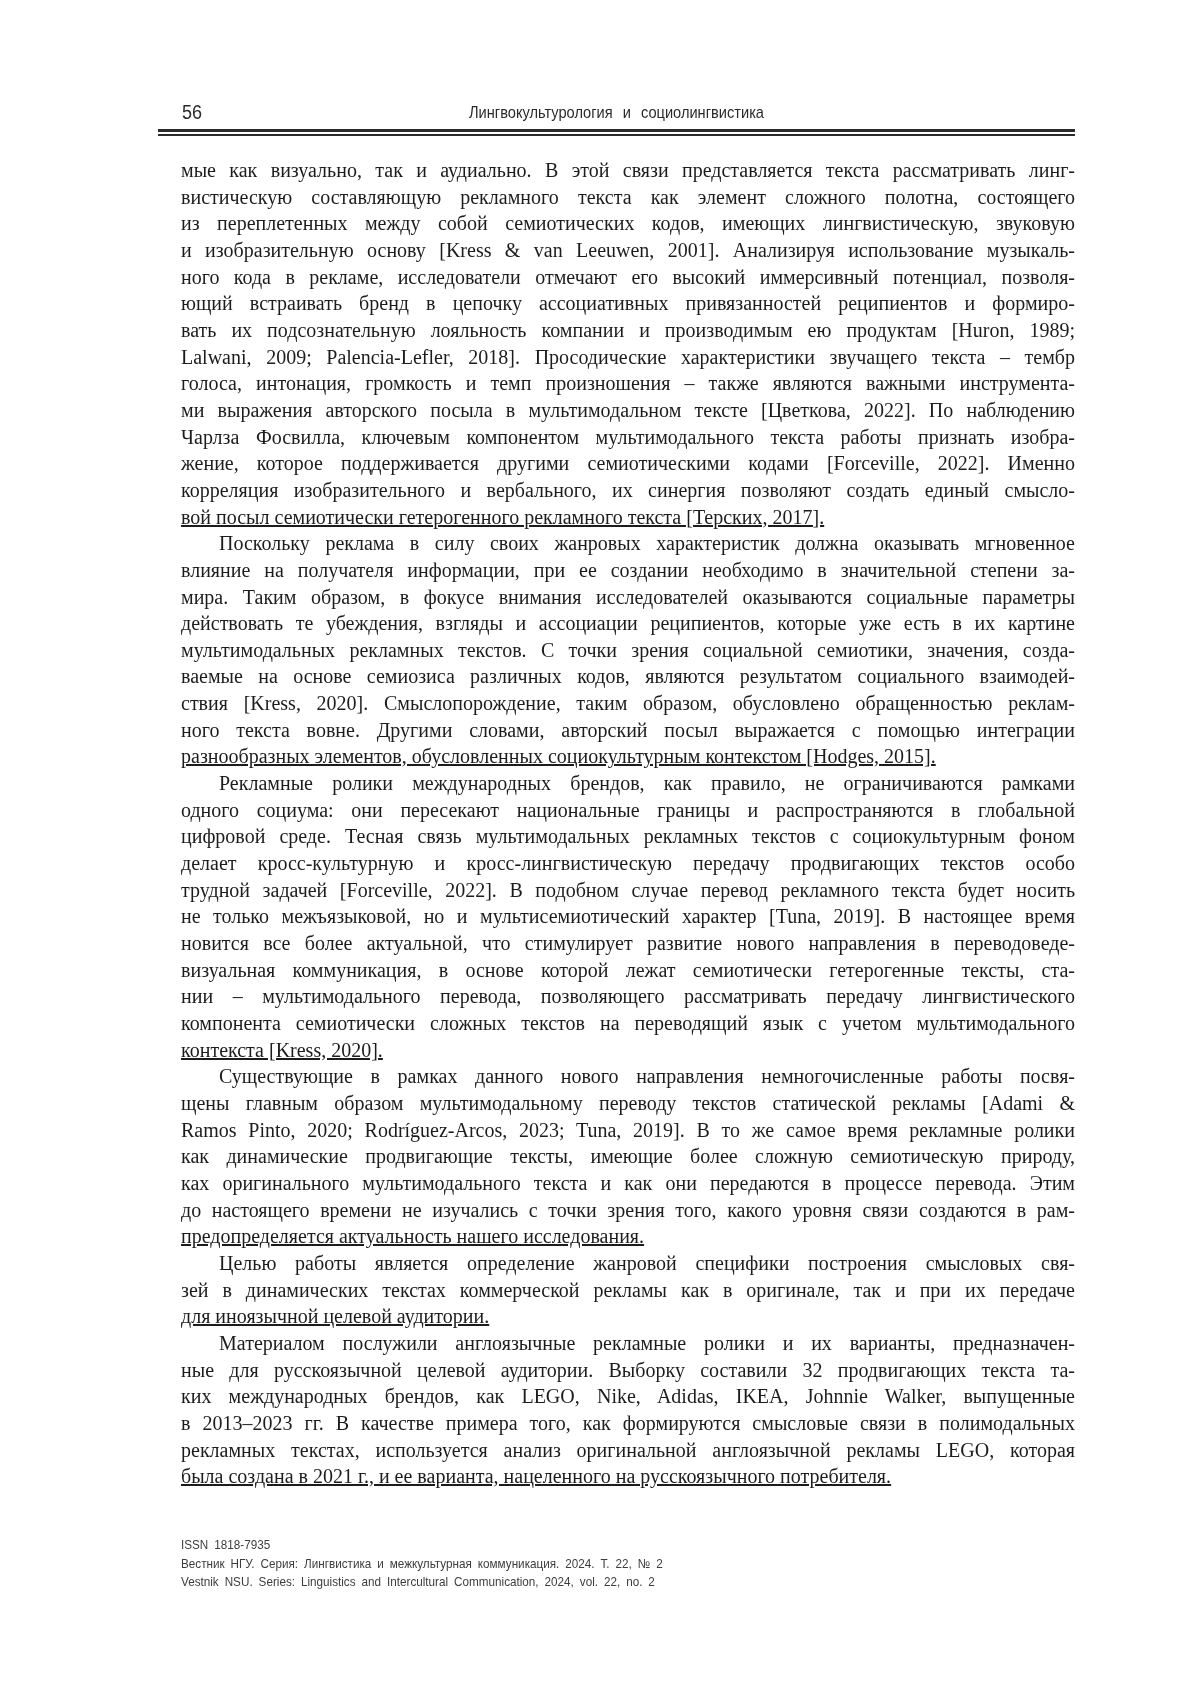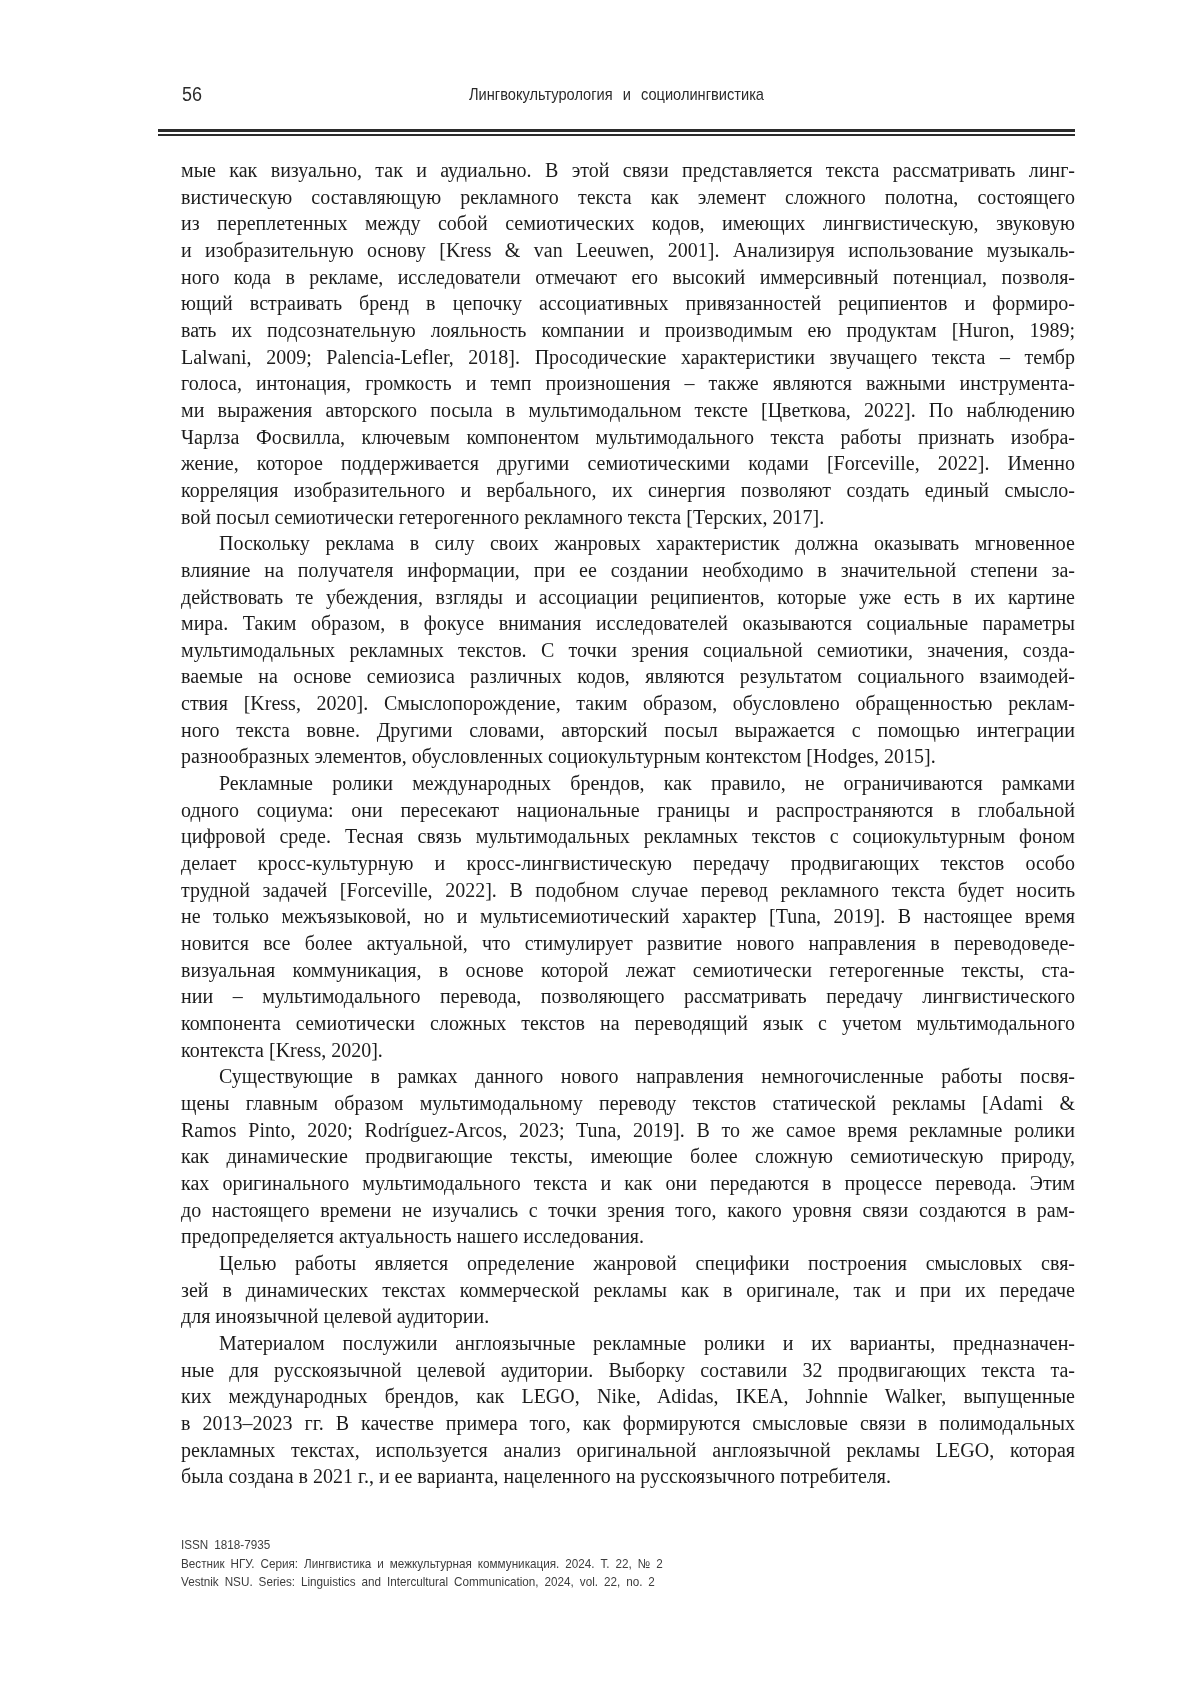--- a/index.html
+++ b/index.html
@@ -10,21 +10,21 @@
     margin: 0 auto;
     background: #ffffff;
     font-family: "Liberation Serif", "DejaVu Serif", serif;
     color: #1c1c1c;
     overflow: hidden;
   }
   
   .header {
     position: absolute;
     left: 158px;
-    top: 83px;
+    top: 101px;
     width: 917px;
     height: 30px;
     font-family: "Liberation Sans", "DejaVu Sans", sans-serif;
     color: #2a2a2a;
   }
   .page-number {
     position: absolute;
     left: 24px;
     top: 0;
     font-size: 20px;
@@ -58,21 +58,21 @@
     top: 157px;
     width: 894px;
     font-size: 20px;
     line-height: 26.65px;
   }
   .article-body .line {
     text-align: justify;
     text-align-last: justify;
     white-space: normal;
   }
-  .article-body .line.last { text-align-last: left; }
+  .article-body .line.last { text-align-last: left; text-decoration: underline; }
   .article-body .line.indent { text-indent: 38px; }
   
   .footer {
     position: absolute;
     left: 181px;
     top: 1536px;
     width: 894px;
     font-family: "Liberation Sans", "DejaVu Sans", sans-serif;
     font-size: 13px;
     line-height: 18.5px;
@@ -108,22 +108,22 @@
       <div class="line">вать их подсознательную лояльность компании и производимым ею продуктам [Huron, 1989;</div>
       <div class="line">Lalwani, 2009; Palencia-Lefler, 2018]. Просодические характеристики звучащего текста – тембр</div>
       <div class="line">голоса, интонация, громкость и темп произношения – также являются важными инструмента-</div>
       <div class="line">ми выражения авторского посыла в мультимодальном тексте [Цветкова, 2022]. По наблюдению</div>
       <div class="line">Чарлза Фосвилла, ключевым компонентом мультимодального текста работы признать изобра-</div>
       <div class="line">жение, которое поддерживается другими семиотическими кодами [Forceville, 2022]. Именно</div>
       <div class="line">корреляция изобразительного и вербального, их синергия позволяют создать единый смысло-</div>
       <div class="line last">вой посыл семиотически гетерогенного рекламного текста [Терских, 2017].</div>
       <div class="line indent">Поскольку реклама в силу своих жанровых характеристик должна оказывать мгновенное</div>
       <div class="line">влияние на получателя информации, при ее создании необходимо в значительной степени за-</div>
+      <div class="line">мира. Таким образом, в фокусе внимания исследователей оказываются социальные параметры</div>
       <div class="line">действовать те убеждения, взгляды и ассоциации реципиентов, которые уже есть в их картине</div>
-      <div class="line">мира. Таким образом, в фокусе внимания исследователей оказываются социальные параметры</div>
       <div class="line">мультимодальных рекламных текстов. С точки зрения социальной семиотики, значения, созда-</div>
       <div class="line">ваемые на основе семиозиса различных кодов, являются результатом социального взаимодей-</div>
       <div class="line">ствия [Kress, 2020]. Смыслопорождение, таким образом, обусловлено обращенностью реклам-</div>
       <div class="line">ного текста вовне. Другими словами, авторский посыл выражается с помощью интеграции</div>
       <div class="line last">разнообразных элементов, обусловленных социокультурным контекстом [Hodges, 2015].</div>
       <div class="line indent">Рекламные ролики международных брендов, как правило, не ограничиваются рамками</div>
       <div class="line">одного социума: они пересекают национальные границы и распространяются в глобальной</div>
       <div class="line">цифровой среде. Тесная связь мультимодальных рекламных текстов с социокультурным фоном</div>
       <div class="line">делает кросс-культурную и кросс-лингвистическую передачу продвигающих текстов особо</div>
       <div class="line">трудной задачей [Forceville, 2022]. В подобном случае перевод рекламного текста будет носить</div>

